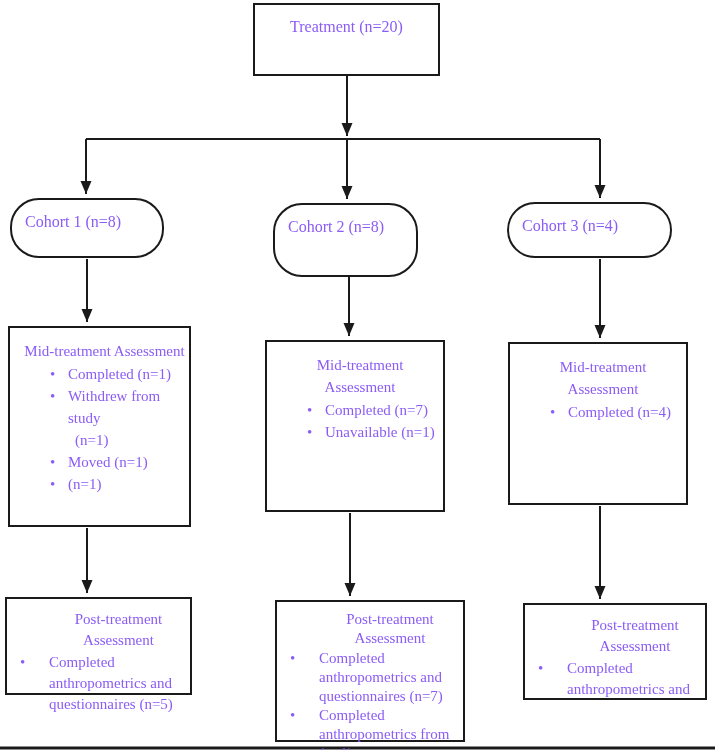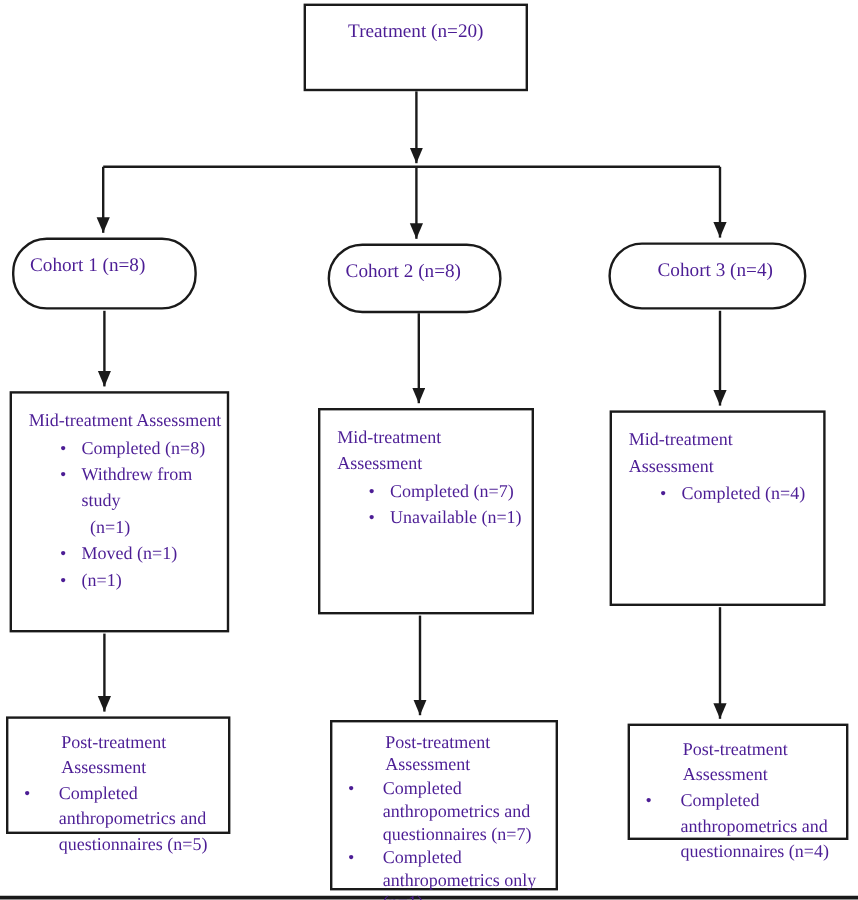--- a/index.html
+++ b/index.html
@@ -2,21 +2,21 @@
 <html><head>
 <meta charset="utf-8">
 <style>
   html, body { margin: 0; padding: 0; background: #ffffff; }
   .figure {
     position: relative;
     width: 715px;
     height: 750px;
     background: #ffffff;
     font-family: "Liberation Serif", serif;
-    color: #4c1d95;
+    color: #8b5cf6;
     overflow: hidden;
   }
   .connectors {
     position: absolute;
     left: 0; top: 0;
     width: 715px; height: 750px;
     pointer-events: none;
   }
   .box {
     position: absolute;
@@ -25,25 +25,25 @@
     box-sizing: border-box;
   }
   
   .treatment {
     left: 253px; top: 3px; width: 187px; height: 73px;
     text-align: center; padding-top: 13px; font-size: 16px;
   }
   
   .cohort { font-size: 16px; padding: 13px 0 0 13px; border-radius: 29px; }
   #cohort1 { left: 10px;  top: 198px; width: 154px; height: 60px; }
-  #cohort2 { left: 273px; top: 203px; width: 145px; height: 58px; }
-  #cohort3 { left: 507px; top: 202px; width: 165px; height: 56px; text-align: center; }
+  #cohort2 { left: 273px; top: 203px; width: 145px; height: 74px; }
+  #cohort3 { left: 507px; top: 202px; width: 165px; height: 56px; }
   
   .assess { font-size: 15px; line-height: 22px; }
-  .assess .title { padding: 12px 4px 1px 14px; }
+  .assess .title { padding: 12px 4px 1px 14px; text-align: center; }
   #mid1 { left: 8px;   top: 326px; width: 183px; height: 201px; }
   #mid2 { left: 265px; top: 340px; width: 180px; height: 172px; }
   #mid3 { left: 508px; top: 342px; width: 180px; height: 163px; }
   .mid .bullet { display: flex; padding-left: 40px; }
   .mid .marker { width: 18px; flex: 0 0 18px; }
   .mid .bline { display: block; }
   .mid .bline + .bline { padding-left: 7px; }
   
   #post1 { left: 5px;   top: 597px; width: 187px; height: 98px;  line-height: 21px; }
   #post2 { left: 275px; top: 600px; width: 190px; height: 142px; line-height: 19px; }
@@ -91,21 +91,21 @@
   </div>
   <div class="box cohort" id="cohort3">
     <span>Cohort 3 (n=4)</span>
   </div>
 
   <div class="box assess mid" id="mid1">
     <div class="title">Mid-treatment Assessment</div>
     <div class="bullet">
       <span class="marker">•</span>
       <span class="btext">
-          <span class="bline">Completed (n=8)</span>
+          <span class="bline">Completed (n=1)</span>
         </span>
     </div>
     <div class="bullet">
       <span class="marker">•</span>
       <span class="btext">
         <span class="bline">Withdrew from study</span>
         <span class="bline">(n=1)</span>
       </span>
     </div>
     <div class="bullet">
@@ -167,31 +167,30 @@
       <span class="btext">
         <span class="bline">Completed</span>
         <span class="bline">anthropometrics and</span>
         <span class="bline">questionnaires (n=7)</span>
       </span>
     </div>
     <div class="bullet">
       <span class="marker">•</span>
       <span class="btext">
         <span class="bline">Completed</span>
-        <span class="bline">anthropometrics only</span>
+        <span class="bline">anthropometrics from</span>
         <span class="bline">(n=1)</span>
       </span>
     </div>
   </div>
 
   <div class="box assess post" id="post3">
     <div class="title">Post-treatment Assessment</div>
     <div class="bullet">
       <span class="marker">•</span>
       <span class="btext">
         <span class="bline">Completed</span>
         <span class="bline">anthropometrics and</span>
-        <span class="bline">questionnaires (n=4)</span>
       </span>
     </div>
   </div>
 
 </div>
 
 </body></html>

